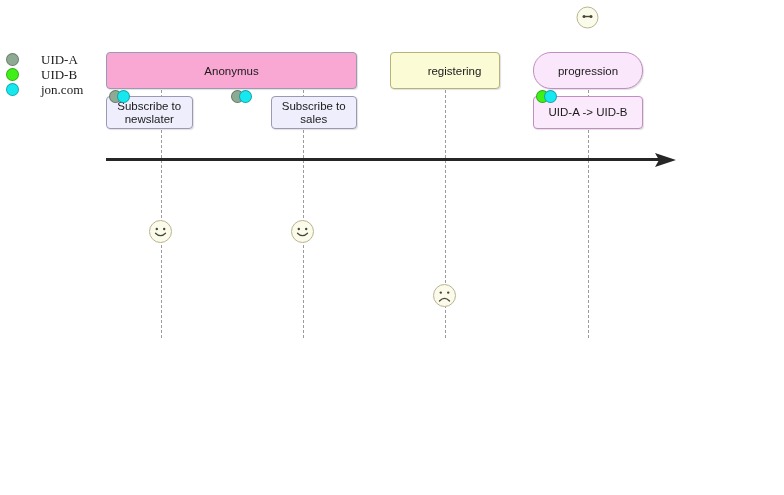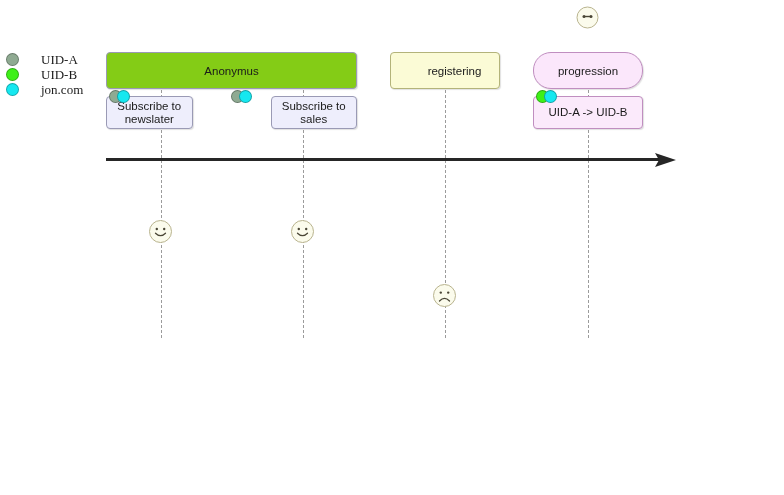--- a/index.html
+++ b/index.html
@@ -132,21 +132,21 @@
     height: 13px;
     border-radius: 50%;
     box-sizing: border-box;
     border: 1px solid rgba(0,0,0,0.30);
   }
   .badge-dot + .badge-dot {
     margin-left: -5px;
   }
 
   
-  .theme-lav .header-box { background: #84cc16; border-color: #9a9ab5; }
+  .theme-lav .header-box { background: #f9a8d4; border-color: #9a9ab5; }
   .theme-lav .sub-box    { background: #eeeefc; border: 1px solid #9a9ab5; }
   
   .theme-yel .header-box { background: #fbfbd6; border-color: #b3b37a; padding-left: 25px; }
   .theme-yel .sub-box    { background: #fbfbd9; border: 1px solid #b3b37a; }
   
   .theme-pnk .header-box { background: #fbe7fb; border-color: #c08ec0; border-radius: 18px; }
   .theme-pnk .sub-box    { background: #fbeafb; border: 1px solid #c08ec0; }
 
   
   .mood {

